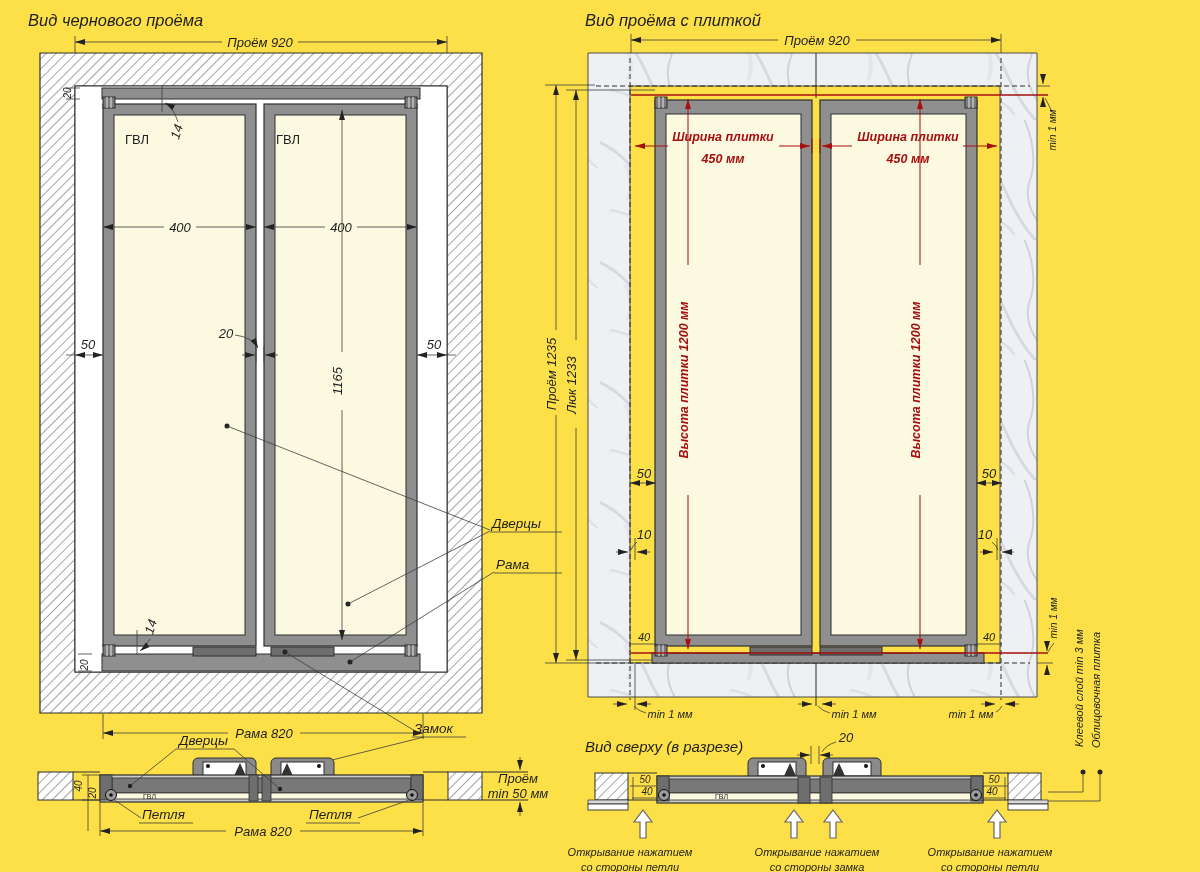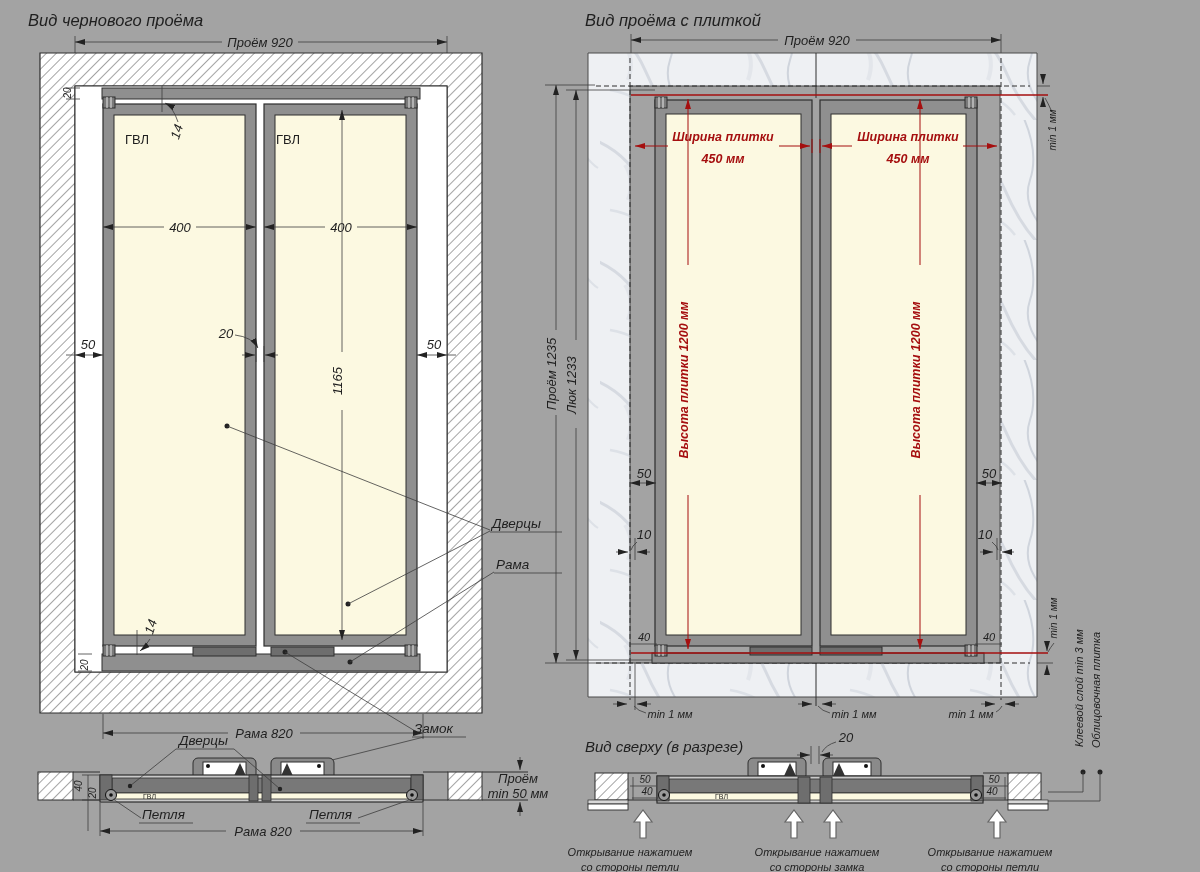--- a/index.html
+++ b/index.html
@@ -1,16 +1,16 @@
 <!DOCTYPE html>
 <html><head>
 <meta charset="utf-8">
 <style>
   html,body{margin:0;padding:0;background:#fff;}
-  .stage{width:1200px;height:872px;position:relative;background:#a3a3a3;overflow:hidden;}
+  .stage{width:1200px;height:872px;position:relative;background:#fde047;overflow:hidden;}
   svg{display:block;}
   text{font-family:"Liberation Sans","DejaVu Sans",sans-serif;font-style:italic;fill:#1f1f1f;}
   .t-title{font-size:16.5px;}
   .t-dim{font-size:13px;}
   .t-dim-s{font-size:11px;}
   .t-dim-xs{font-size:10px;}
   .t-tiny{font-size:7px;font-style:normal;}
   .t-mat{font-size:13px;font-style:normal;}
   .t-red{fill:#a50f0f;font-weight:bold;font-size:12.5px;}
   .t-lbl{font-size:13.5px;}

